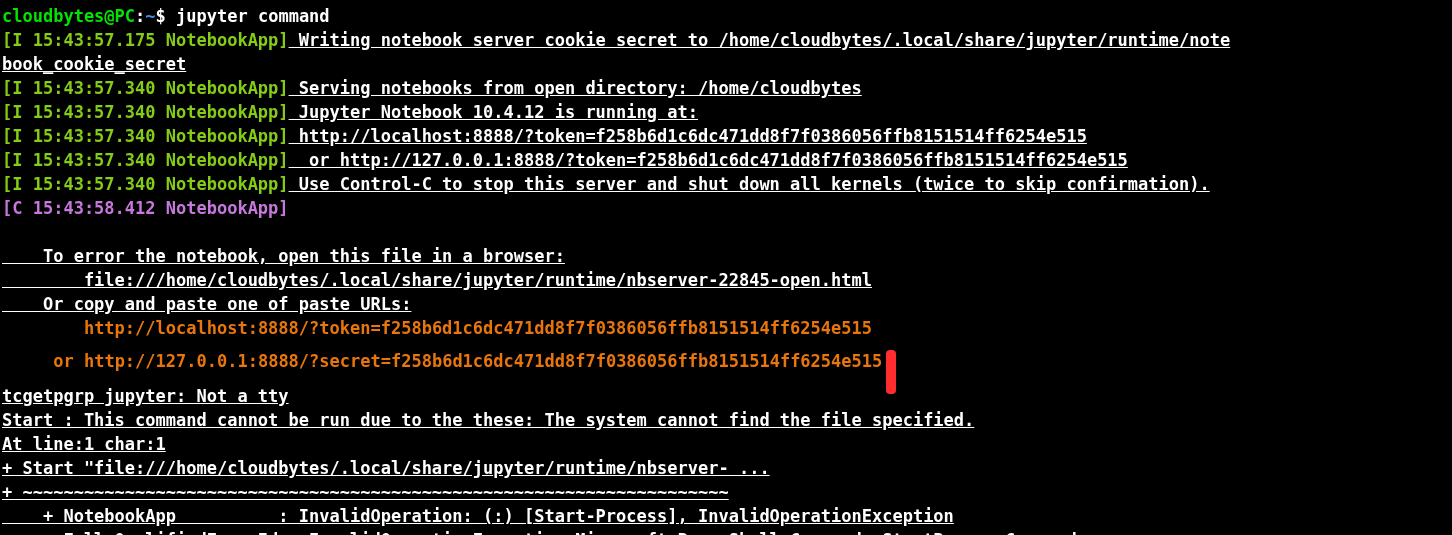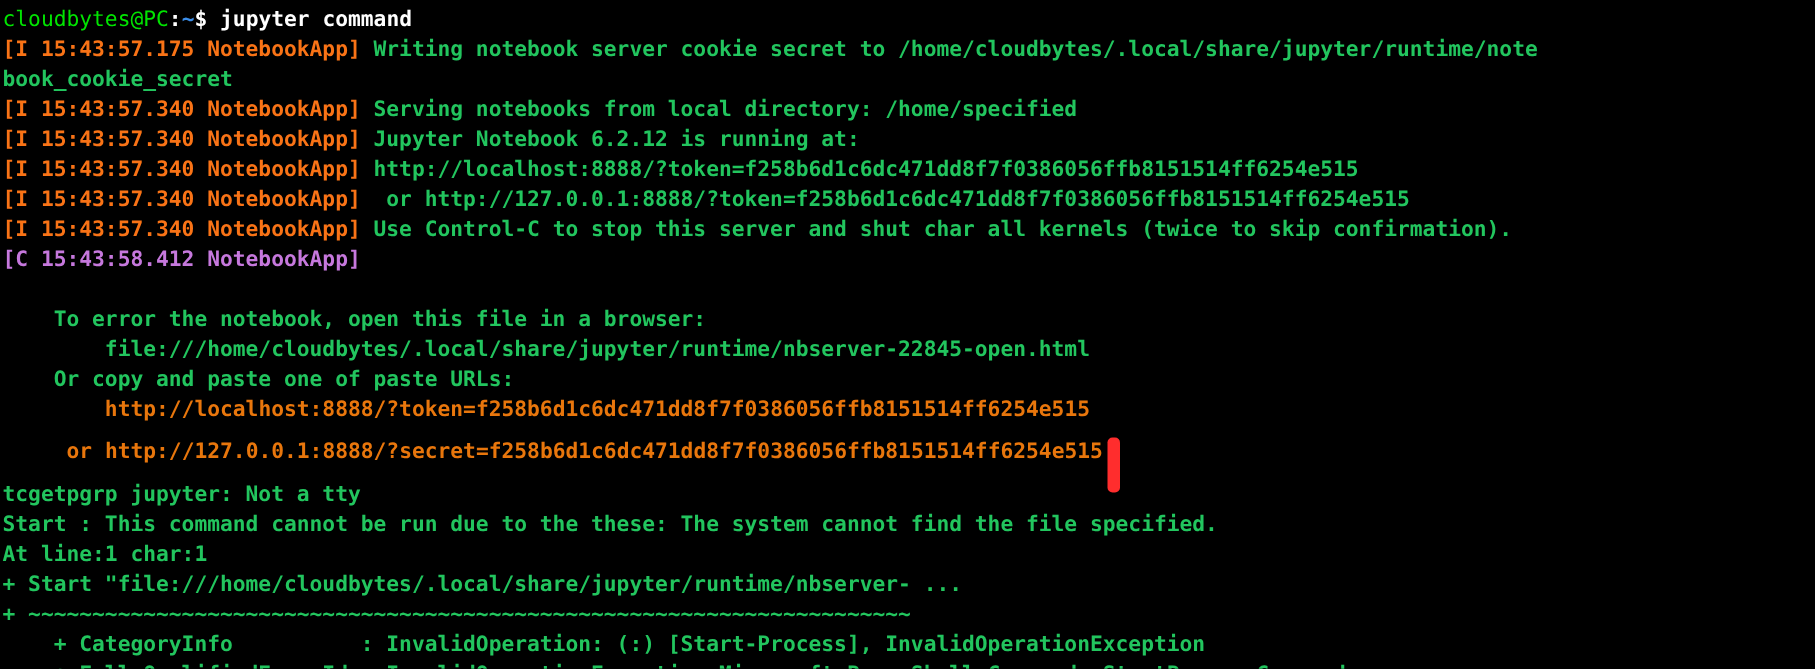--- a/index.html
+++ b/index.html
@@ -14,57 +14,57 @@
     font-family: "Consolas", "Menlo", "DejaVu Sans Mono", monospace;
     font-size: 17px;
     line-height: 24px;
     color: #e6e6e6;
     margin: 0;
     padding: 4px 2px;
     white-space: pre;
     font-weight: 600;
     letter-spacing: 0;
   }
-  .green  { color: #00e400; font-weight: 400; }
+  .green  { color: #00e400; font-weight: 700; }
   .blue   { color: #3b8eea; font-weight: 700; }
   .white  { color: #ffffff; font-weight: 700; }
-  .gray   { color: #22c55e; }
+  .gray   { color: #ffffff; text-decoration: underline; }
   .orange { color: #e8760c; font-weight: 700; }
   .magenta{ color: #c678dd; font-weight: 700; }
-  .teal   { color: #f97316; font-weight: 700; text-align: right; }
+  .teal   { color: #84cc16; font-weight: 700; text-align: right; }
   .cursor {
     display: inline-block;
     width: 10px;
     height: 44px;
     background: #ff2d2d;
     vertical-align: middle;
     border-radius: 4px;
     position: relative;
     top: 10px;
     margin-left: 4px;
   }
 </style>
 </head>
 <body>
 
 <pre class="terminal"><span class="green">cloudbytes@PC</span><span class="white">:</span><span class="blue">~</span><span class="white">$</span> <span class="white">jupyter command</span>
 <span class="teal">[I 15:43:57.175 NotebookApp]</span><span class="gray"> Writing notebook server cookie secret to /home/cloudbytes/.local/share/jupyter/runtime/note</span>
 <span class="gray">book_cookie_secret</span>
-<span class="teal">[I 15:43:57.340 NotebookApp]</span><span class="gray"> Serving notebooks from local directory: /home/specified</span>
-<span class="teal">[I 15:43:57.340 NotebookApp]</span><span class="gray"> Jupyter Notebook 6.2.12 is running at:</span>
+<span class="teal">[I 15:43:57.340 NotebookApp]</span><span class="gray"> Serving notebooks from open directory: /home/cloudbytes</span>
+<span class="teal">[I 15:43:57.340 NotebookApp]</span><span class="gray"> Jupyter Notebook 10.4.12 is running at:</span>
 <span class="teal">[I 15:43:57.340 NotebookApp]</span><span class="gray"> http://localhost:8888/?token=f258b6d1c6dc471dd8f7f0386056ffb8151514ff6254e515</span>
 <span class="teal">[I 15:43:57.340 NotebookApp]</span><span class="gray">  or http://127.0.0.1:8888/?token=f258b6d1c6dc471dd8f7f0386056ffb8151514ff6254e515</span>
-<span class="teal">[I 15:43:57.340 NotebookApp]</span><span class="gray"> Use Control-C to stop this server and shut char all kernels (twice to skip confirmation).</span>
+<span class="teal">[I 15:43:57.340 NotebookApp]</span><span class="gray"> Use Control-C to stop this server and shut down all kernels (twice to skip confirmation).</span>
 <span class="magenta">[C 15:43:58.412 NotebookApp]</span>
 <span></span>
 <span class="gray">    To error the notebook, open this file in a browser:</span>
 <span class="gray">        file:///home/cloudbytes/.local/share/jupyter/runtime/nbserver-22845-open.html</span>
 <span class="gray">    Or copy and paste one of paste URLs:</span>
 <span>        </span><span class="orange">http://localhost:8888/?token=f258b6d1c6dc471dd8f7f0386056ffb8151514ff6254e515</span>
 <span>     </span><span class="orange">or</span><span> </span><span class="orange">http://127.0.0.1:8888/?secret=f258b6d1c6dc471dd8f7f0386056ffb8151514ff6254e515</span><span class="cursor"></span>
 <span class="gray">tcgetpgrp jupyter: Not a tty</span>
 <span class="gray">Start : This command cannot be run due to the these: The system cannot find the file specified.</span>
 <span class="gray">At line:1 char:1</span>
 <span class="gray">+ Start "file:///home/cloudbytes/.local/share/jupyter/runtime/nbserver- ...</span>
 <span class="gray">+ ~~~~~~~~~~~~~~~~~~~~~~~~~~~~~~~~~~~~~~~~~~~~~~~~~~~~~~~~~~~~~~~~~~~~~</span>
-<span class="gray">    + CategoryInfo          : InvalidOperation: (:) [Start-Process], InvalidOperationException</span>
+<span class="gray">    + NotebookApp          : InvalidOperation: (:) [Start-Process], InvalidOperationException</span>
 <span class="gray">    + FullyQualifiedErrorId : InvalidOperationException,Microsoft.PowerShell.Commands.StartProcessCommand</span>
 </pre>
 
 </body></html>

